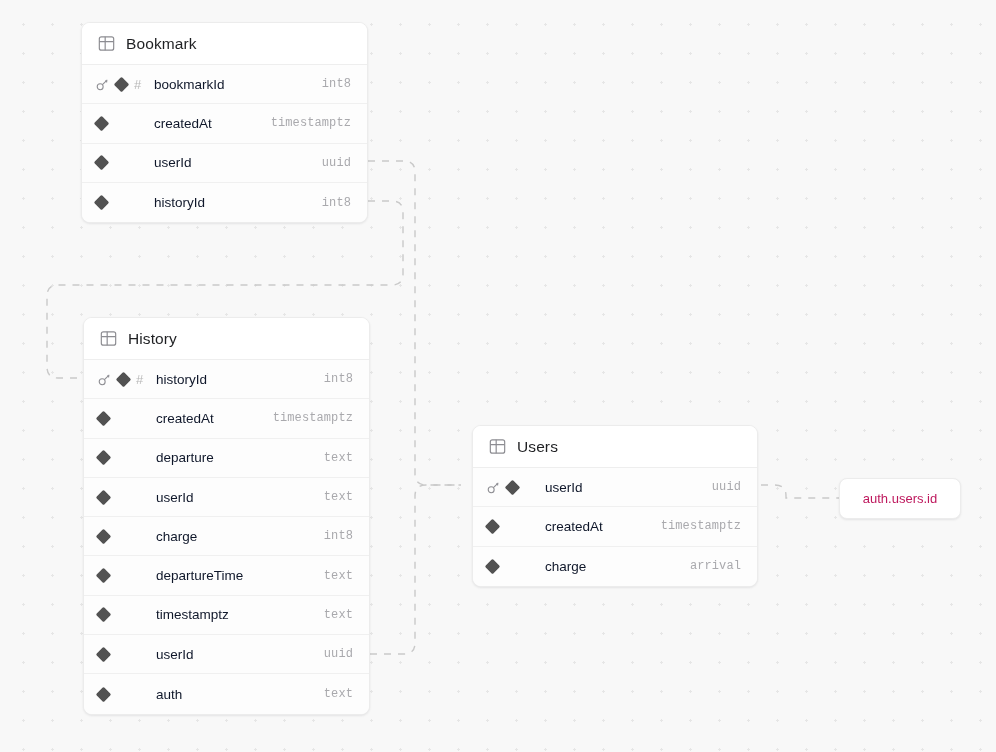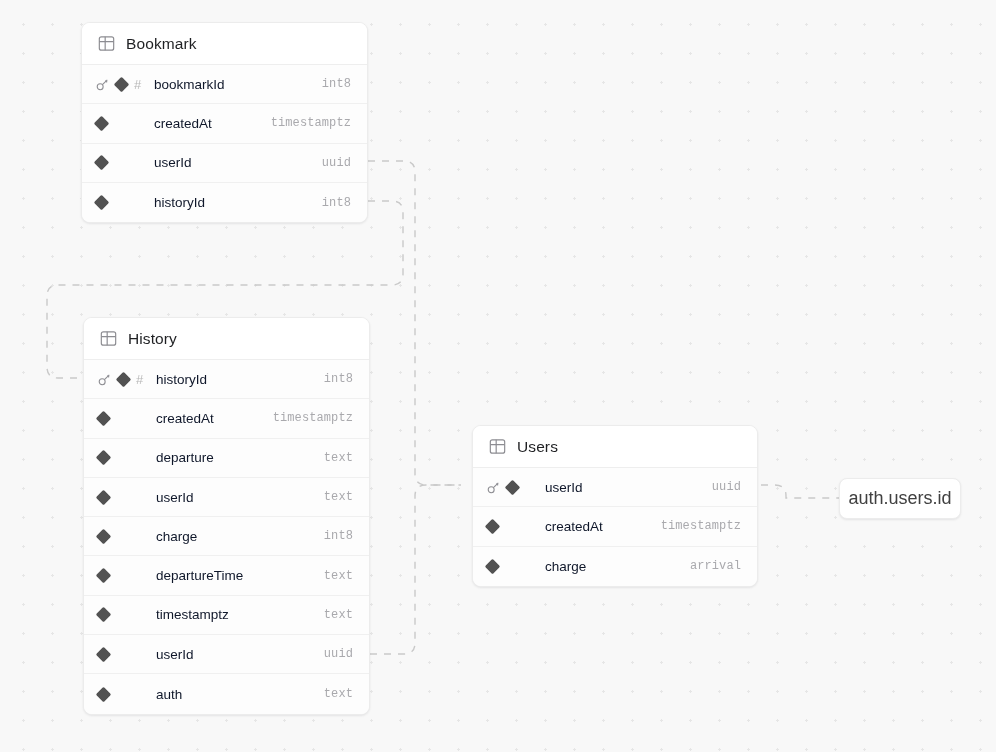--- a/index.html
+++ b/index.html
@@ -126,22 +126,22 @@
     background: #ffffff;
     border: 1px solid #ececec;
     border-radius: 8px;
     box-shadow: 0 1px 3px rgba(16,24,40,0.055), 0 1px 2px rgba(16,24,40,0.035);
     display: flex;
     align-items: center;
     justify-content: center;
     box-sizing: border-box;
   }
   .ref-label {
-    font-size: 18px;
-    color: #404040;
+    font-size: 13px;
+    color: #be185d;
     white-space: nowrap;
   }
 </style>
 </head>
 <body>
 
 <div id="canvas">
 
   <svg id="edges" viewBox="0 0 996 752" xmlns="http://www.w3.org/2000/svg">
       <path d="M 368 161 L 404 161 Q 415 161 415 172 L 415 474 Q 415 485 426 485 L 461 485" fill="none" stroke="#c9c9c9" stroke-width="1.4" stroke-dasharray="7 7" stroke-linecap="butt"></path>

